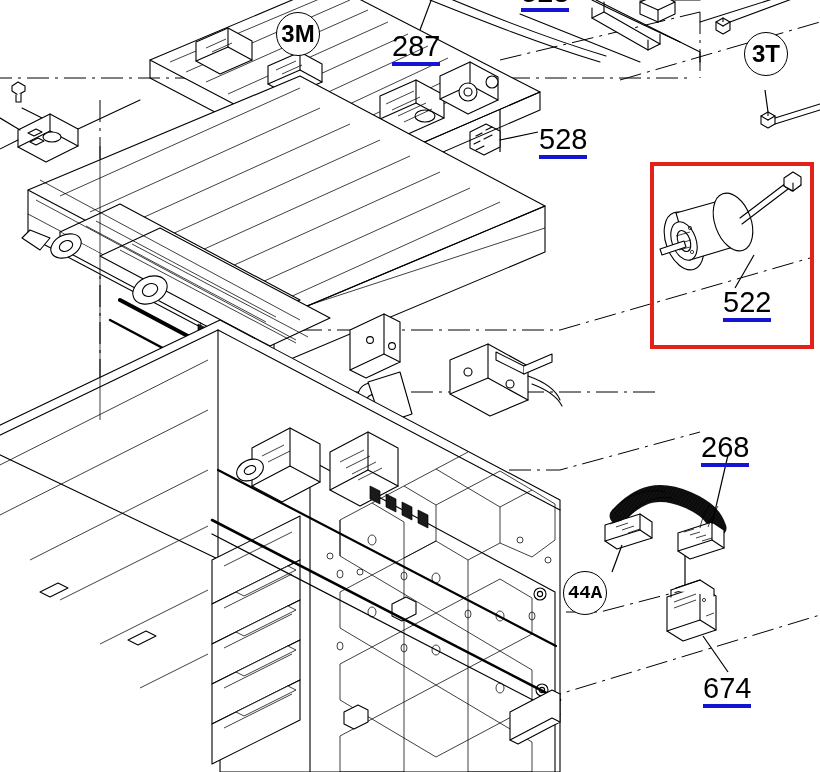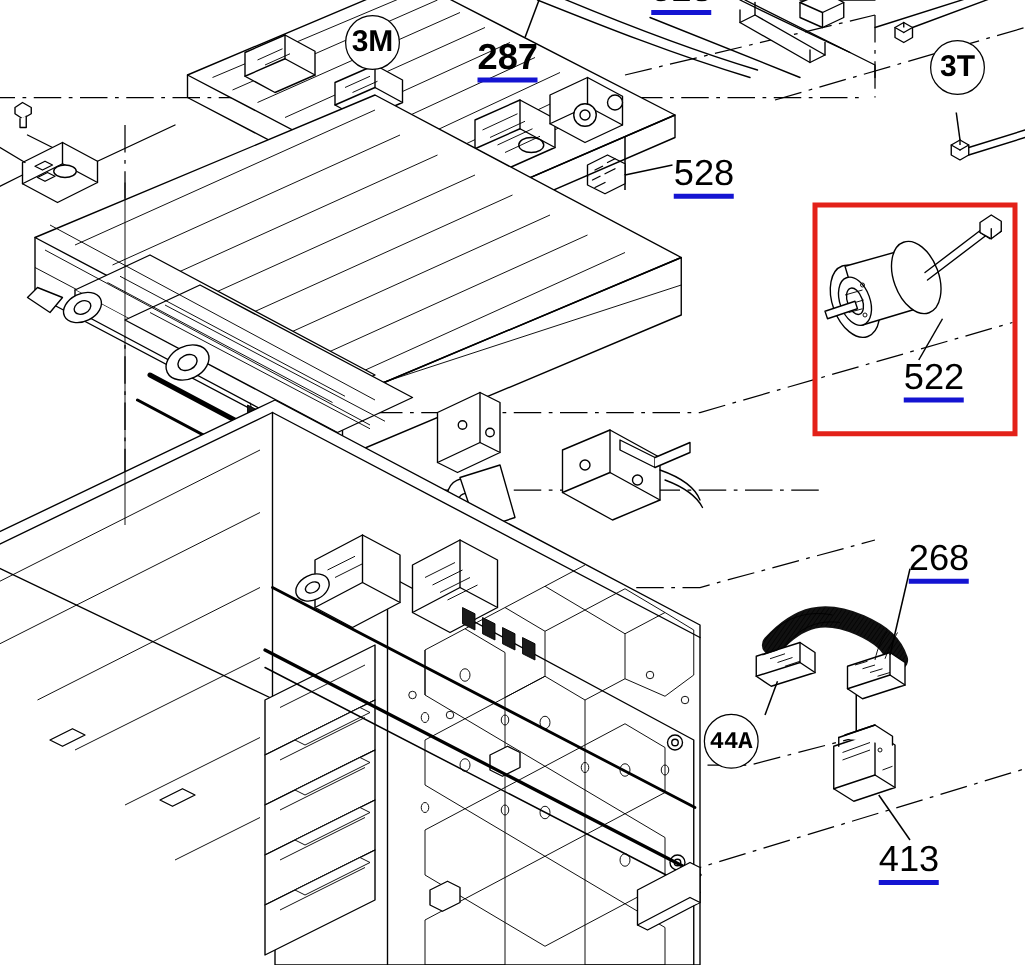--- a/index.html
+++ b/index.html
@@ -491,42 +491,42 @@
     </g>
   </svg>
 
   <div class="redbox" style="left:650px;top:162px;width:156px;height:179px;"></div>
 
   <div class="lbl" style="left:521px;top:-22px;">
     <span>528</span>
     <span class="u"></span>
   </div>
 
-  <div class="lbl" style="left:382px;top:32px;font-weight:bold;">
+  <div class="lbl" style="left:392px;top:32px;">
     <span>287</span>
     <span class="u"></span>
   </div>
 
   <div class="lbl" style="left:539px;top:125px;">
     <span>528</span>
     <span class="u"></span>
   </div>
 
   <div class="lbl" style="left:723px;top:288px;text-align:right;">
     <span>522</span>
     <span class="u"></span>
   </div>
 
-  <div class="lbl" style="left:701px;top:433px;margin-left:26px;">
+  <div class="lbl" style="left:701px;top:433px;">
     <span>268</span>
     <span class="u"></span>
   </div>
 
   <div class="lbl" style="left:703px;top:674px;">
-    <span>413</span>
+    <span>674</span>
     <span class="u"></span>
   </div>
 
   <div class="circ" style="left:276px;top:12px;width:42px;height:42px;">
     <span>3M</span>
   </div>
 
   <div class="circ" style="left:744px;top:32px;width:42px;height:42px;">
     <span>3T</span>
   </div>

